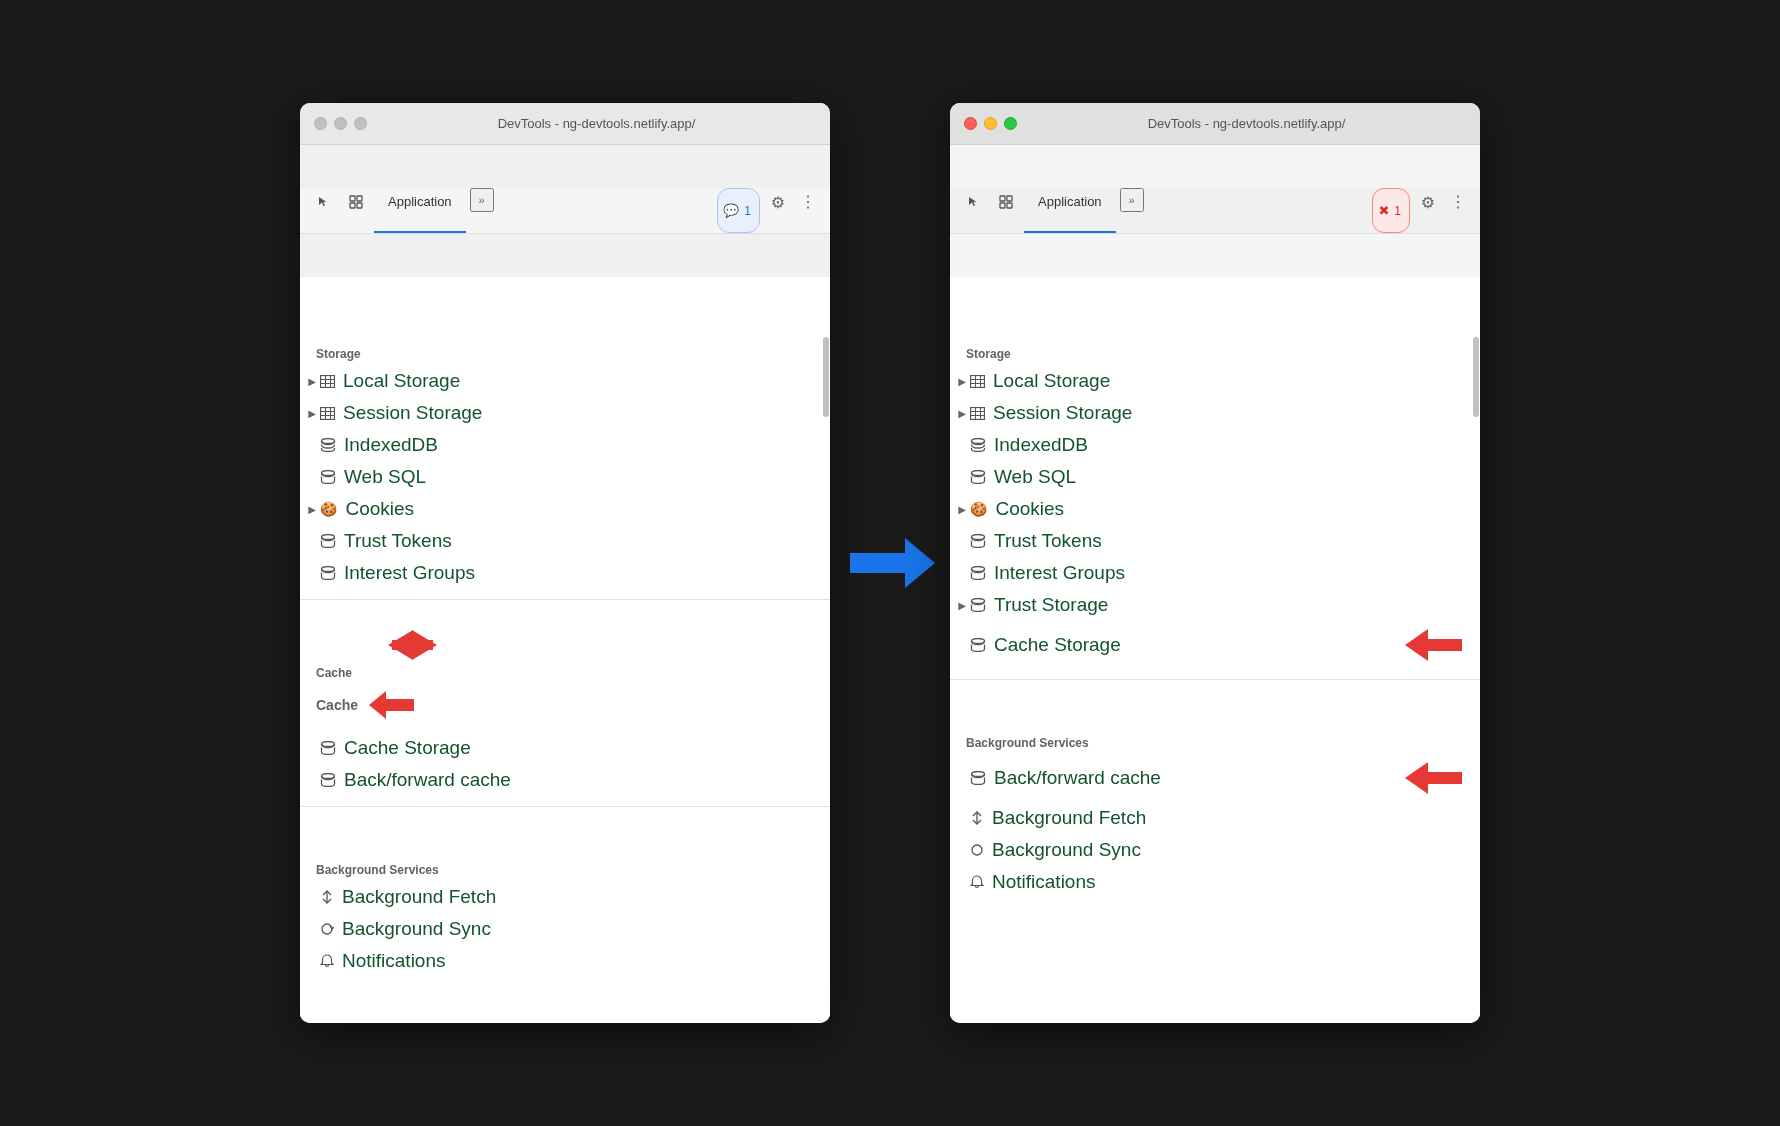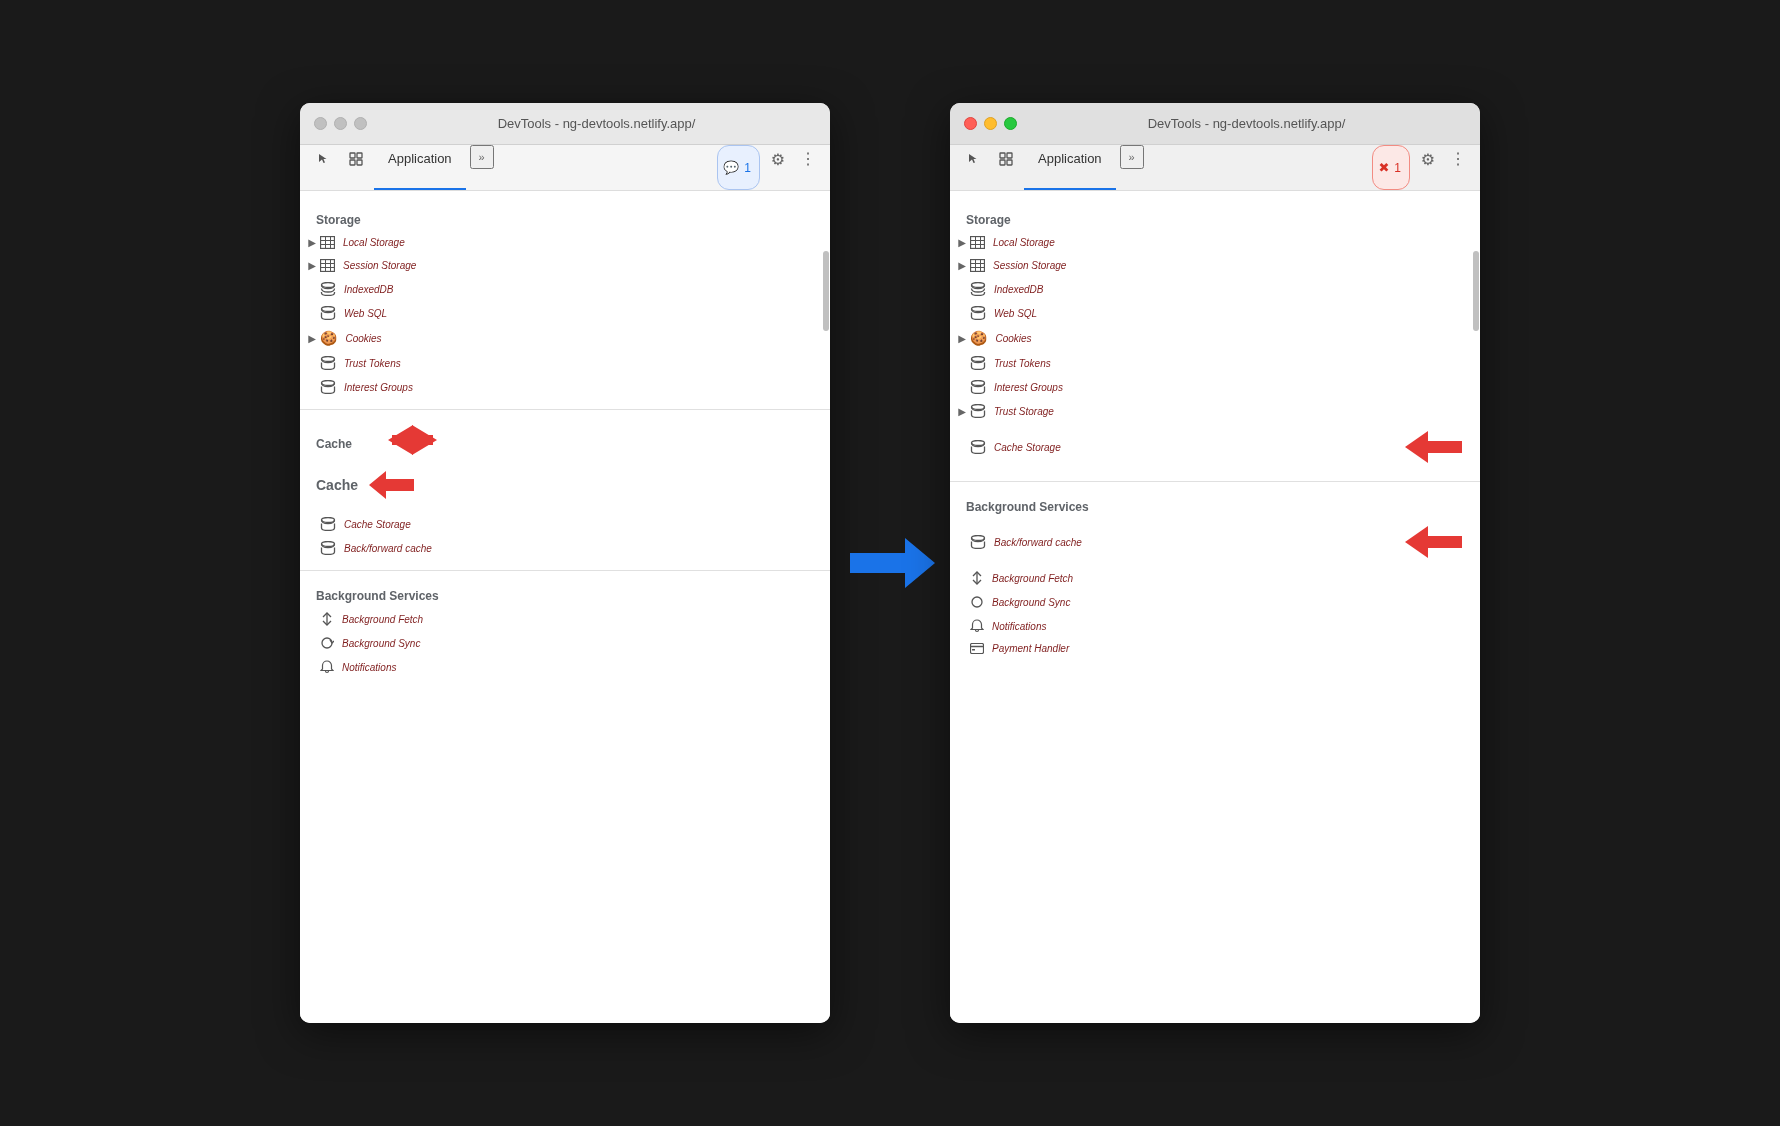--- a/index.html
+++ b/index.html
@@ -24,20 +24,21 @@
     
     .browser-window {
       width: 530px;
       height: 920px;
       background: #f0f0f0;
       border-radius: 10px;
       overflow: hidden;
       box-shadow: 0 10px 40px rgba(0,0,0,0.5);
       display: flex;
       flex-direction: column;
+      gap: 43px;
     }
 
     .browser-window.active {
       background: #f5f5f5;
     }
 
     
     .title-bar {
       background: #e8e8e8;
       border-bottom: 1px solid #d0d0d0;
@@ -176,20 +177,21 @@
       padding: 14px 0;
     }
 
     .section-label {
       font-size: 12px;
       font-weight: 600;
       color: #5f6368;
       padding: 8px 16px 4px 16px;
       text-transform: none;
       letter-spacing: 0;
+      margin-top: 48px;
     }
 
     .sidebar-item {
       display: flex;
       align-items: center;
       gap: 8px;
       padding: 5px 16px 5px 20px;
       font-size: 13px;
       color: #202124;
       cursor: pointer;
@@ -202,23 +204,22 @@
       display: flex;
       align-items: center;
       justify-content: center;
       color: #666;
       font-size: 10px;
       position: absolute;
       left: 6px;
     }
 
     .item-label {
-      font-size: 10px;
-      color: #7f1d1d;
-      font-style: italic;
+      font-size: 19px;
+      color: #14532d;
     }
 
     .divider {
       height: 1px;
       background: #e0e0e0;
       margin: 10px 0;
     }
 
     .scrollbar-track {
       position: absolute;
@@ -612,28 +613,20 @@
         </div>
 
         <div class="sidebar-item">
           <svg width="14" height="14" viewBox="0 0 14 14">
             <path d="M7 1 C4.5 1 2.5 3 2.5 5.5 L2.5 9 L1 10.5 L13 10.5 L11.5 9 L11.5 5.5 C11.5 3 9.5 1 7 1 Z" fill="none" stroke="#555" stroke-width="1.2"></path>
             <path d="M5.5 11 A1.5 1.5 0 0 0 8.5 11" fill="none" stroke="#555" stroke-width="1.2"></path>
           </svg>
           <span class="item-label">Notifications</span>
         </div>
 
-        <div class="sidebar-item">
-          <svg width="14" height="11" viewBox="0 0 14 11">
-            <rect x="0.5" y="0.5" width="13" height="10" rx="1.5" fill="none" stroke="#555" stroke-width="1.2"></rect>
-            <line x1="0.5" y1="3.5" x2="13.5" y2="3.5" stroke="#555" stroke-width="1.5"></line>
-            <rect x="2" y="6" width="3" height="1.5" rx="0.3" fill="#555"></rect>
-          </svg>
-          <span class="item-label">Payment Handler</span>
-        </div>
 
       </div>
 
       <div class="scrollbar-track">
         <div class="scrollbar-thumb"></div>
       </div>
     </div>
   </div>
 
 </div>

